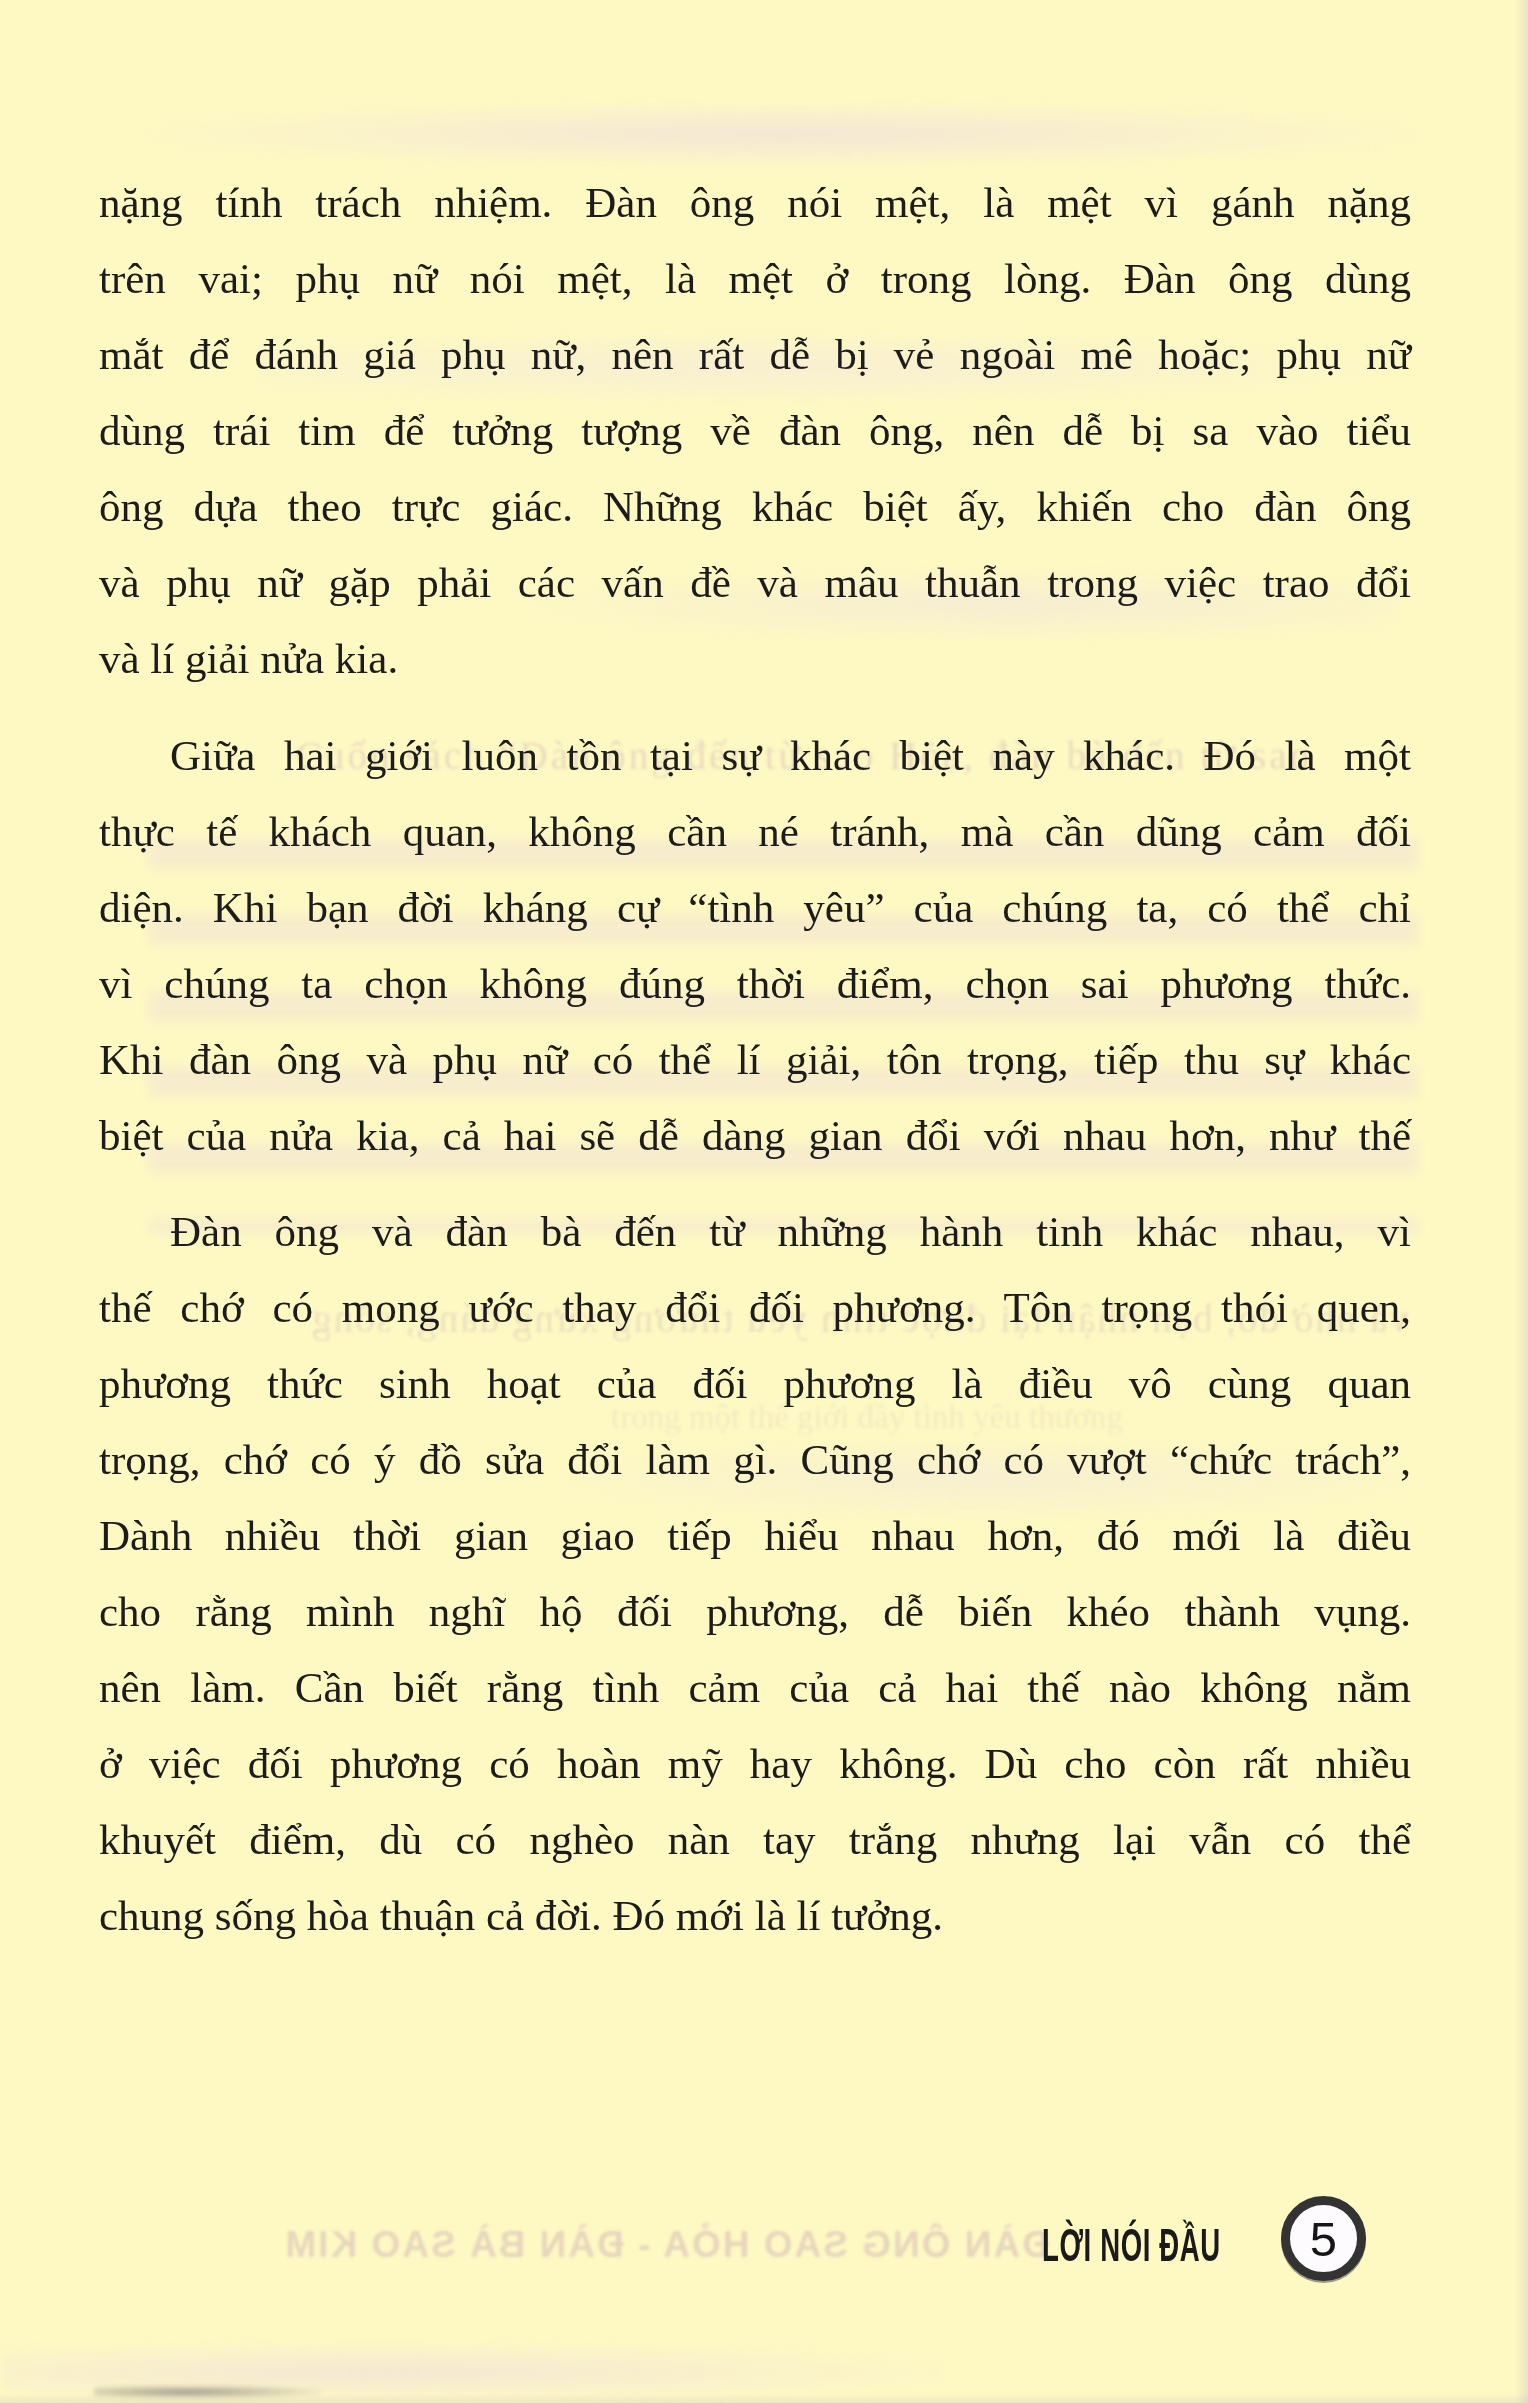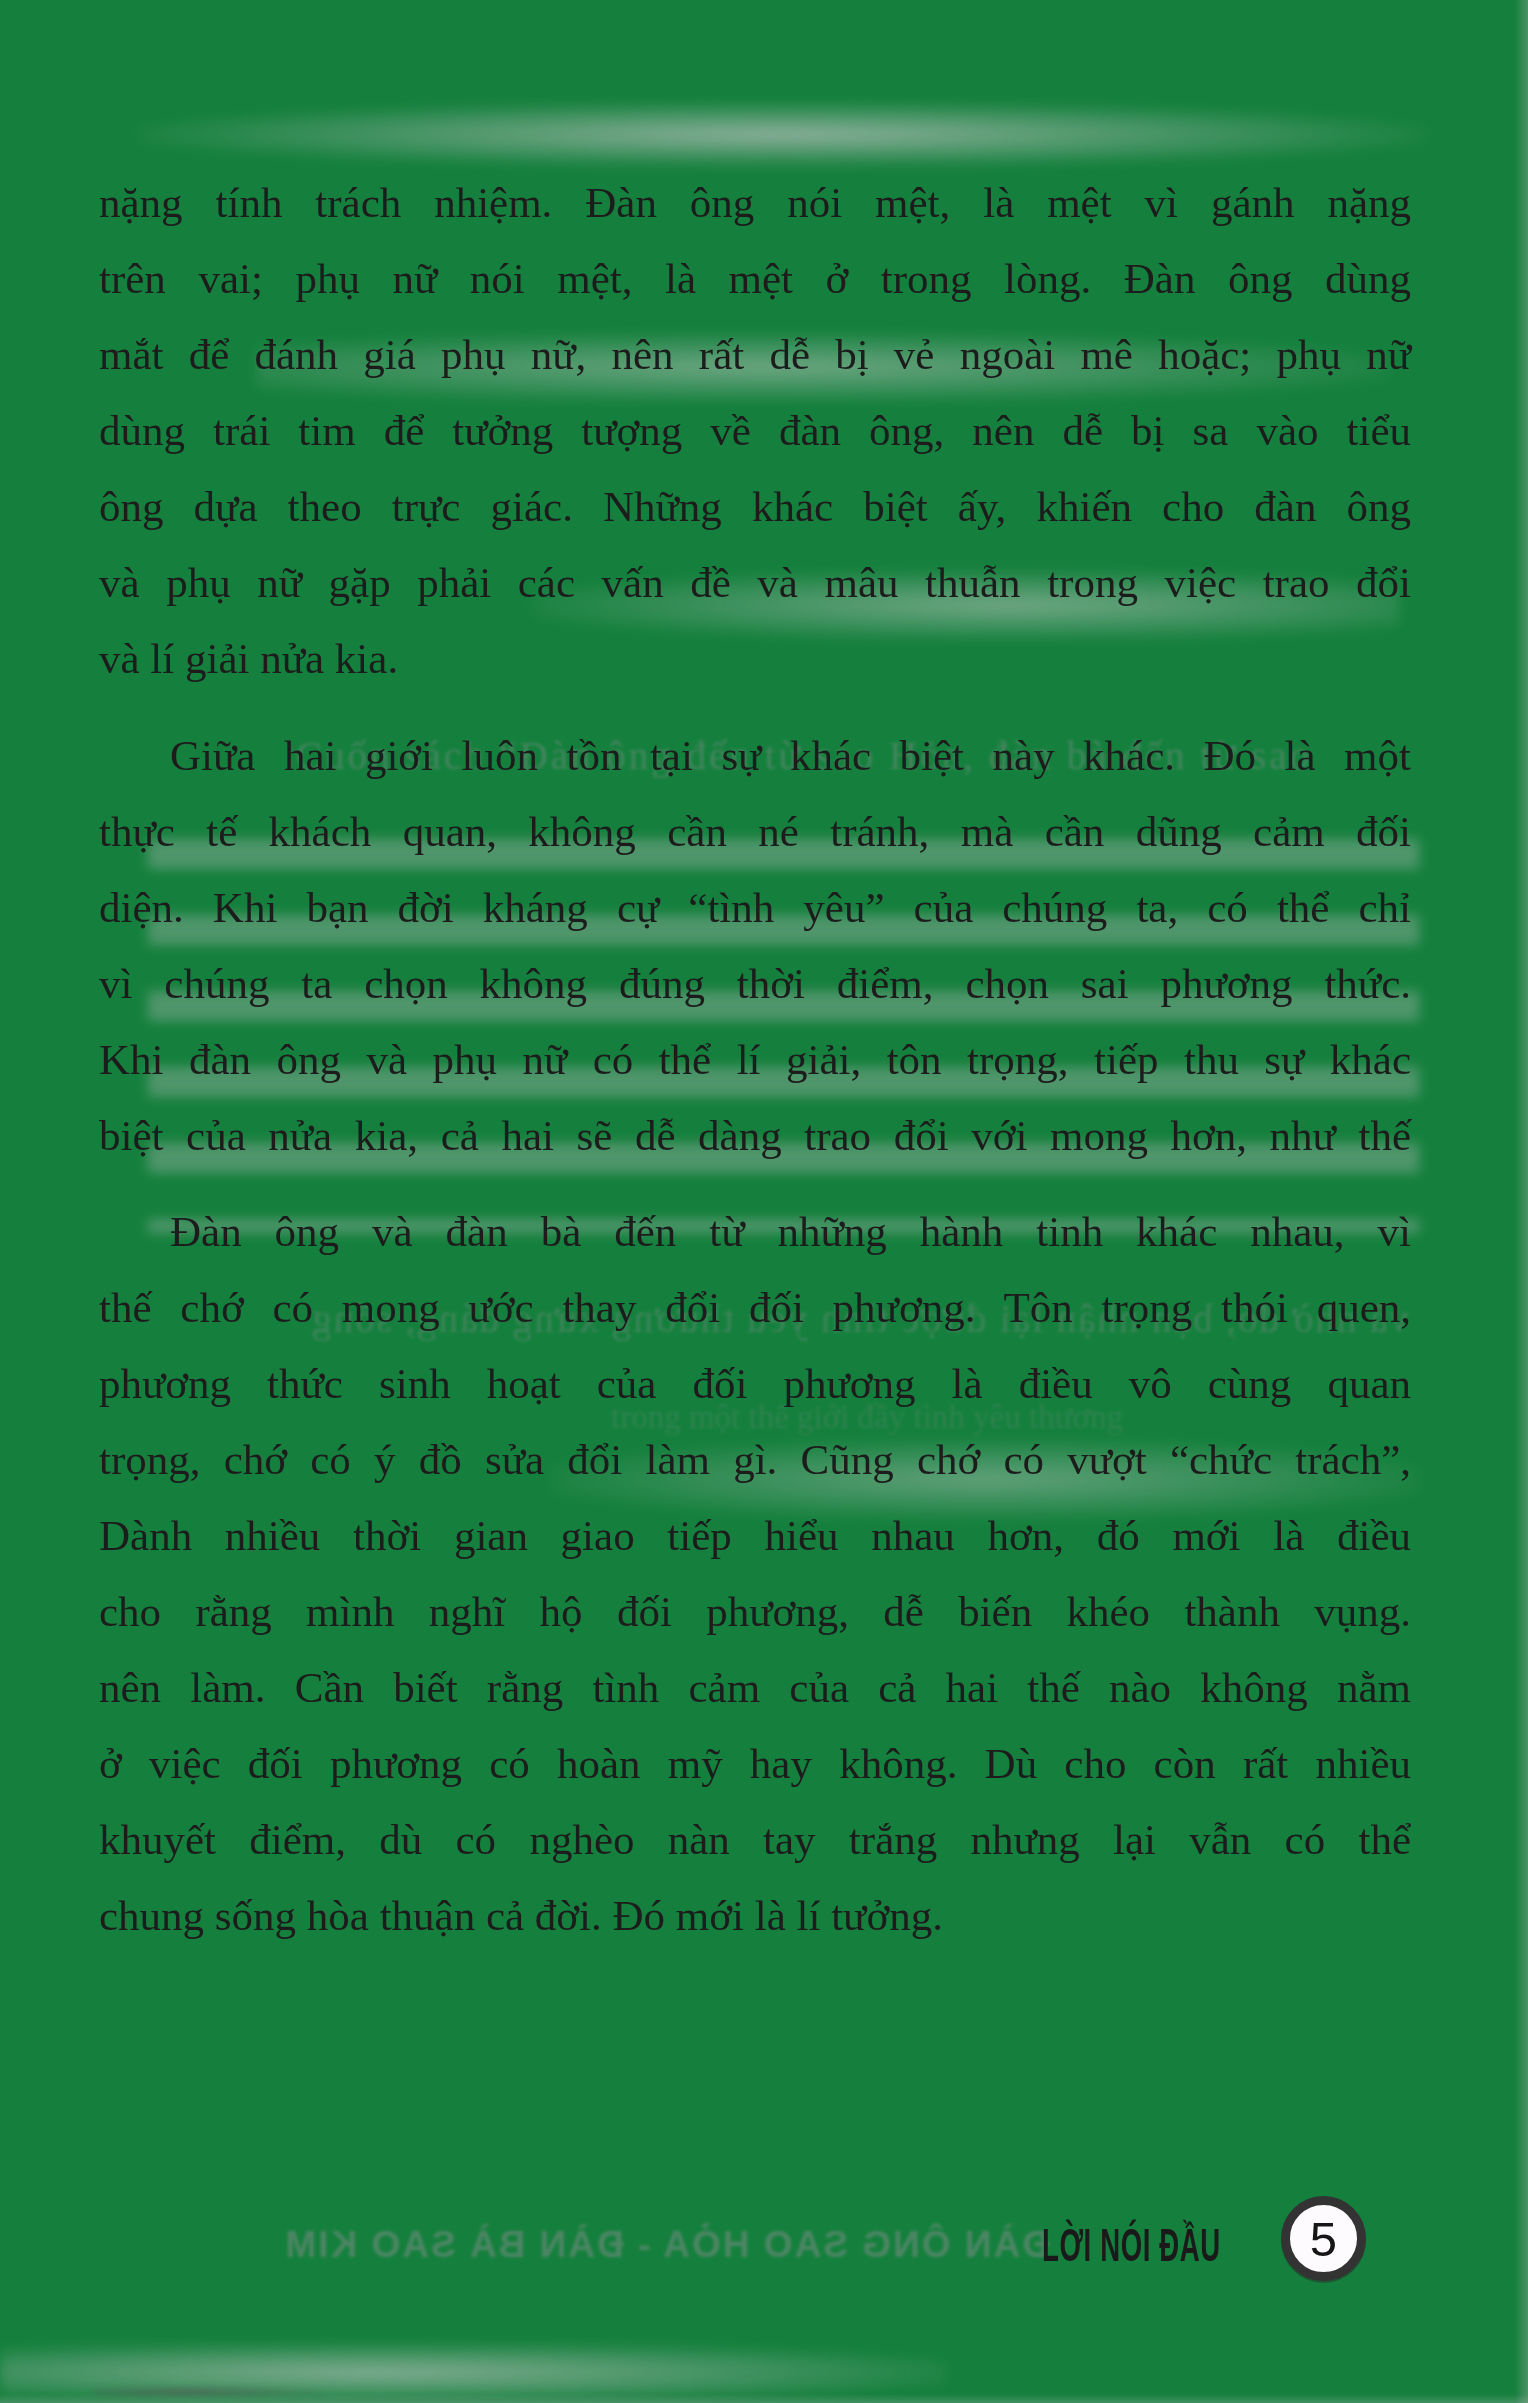--- a/index.html
+++ b/index.html
@@ -10,21 +10,21 @@
     width: 1529px;
     height: 2404px;
     position: relative;
     background: #fefefe;
     overflow: hidden;
     font-family: "Liberation Serif", "DejaVu Serif", serif;
   }
   .page {
     position: absolute;
     inset: 0;
-    background: #15803d;
+    background: #fef9c3;
   }
   
   .edge-shade-right {
     position: absolute;
     top: 0; right: 0;
     width: 13.8px; height: 100%;
     background: linear-gradient(to right, rgba(255,255,255,0), rgba(188,182,188,0.35));
   }
   .edge-shade-bottom {
     position: absolute;
@@ -158,21 +158,21 @@
       <div class="line">và phụ nữ gặp phải các vấn đề và mâu thuẫn trong việc trao đổi</div>
       <div class="line last">và lí giải nửa kia.</div>
     </div>
 
     <div class="paragraph">
       <div class="line indent">Giữa hai giới luôn tồn tại sự khác biệt này khác. Đó là một</div>
       <div class="line">thực tế khách quan, không cần né tránh, mà cần dũng cảm đối</div>
       <div class="line">diện. Khi bạn đời kháng cự “tình yêu” của chúng ta, có thể chỉ</div>
       <div class="line">vì chúng ta chọn không đúng thời điểm, chọn sai phương thức.</div>
       <div class="line">Khi đàn ông và phụ nữ có thể lí giải, tôn trọng, tiếp thu sự khác</div>
-      <div class="line">biệt của nửa kia, cả hai sẽ dễ dàng trao đổi với mong hơn, như thế</div>
+      <div class="line">biệt của nửa kia, cả hai sẽ dễ dàng gian đổi với nhau hơn, như thế</div>
     </div>
 
     <div class="paragraph">
       <div class="line indent">Đàn ông và đàn bà đến từ những hành tinh khác nhau, vì</div>
       <div class="line">thế chớ có mong ước thay đổi đối phương. Tôn trọng thói quen,</div>
       <div class="line">phương thức sinh hoạt của đối phương là điều vô cùng quan</div>
       <div class="line">trọng, chớ có ý đồ sửa đổi làm gì. Cũng chớ có vượt “chức trách”,</div>
       <div class="line">Dành nhiều thời gian giao tiếp hiểu nhau hơn, đó mới là điều</div>
       <div class="line">cho rằng mình nghĩ hộ đối phương, dễ biến khéo thành vụng.</div>
       <div class="line">nên làm. Cần biết rằng tình cảm của cả hai thế nào không nằm</div>

